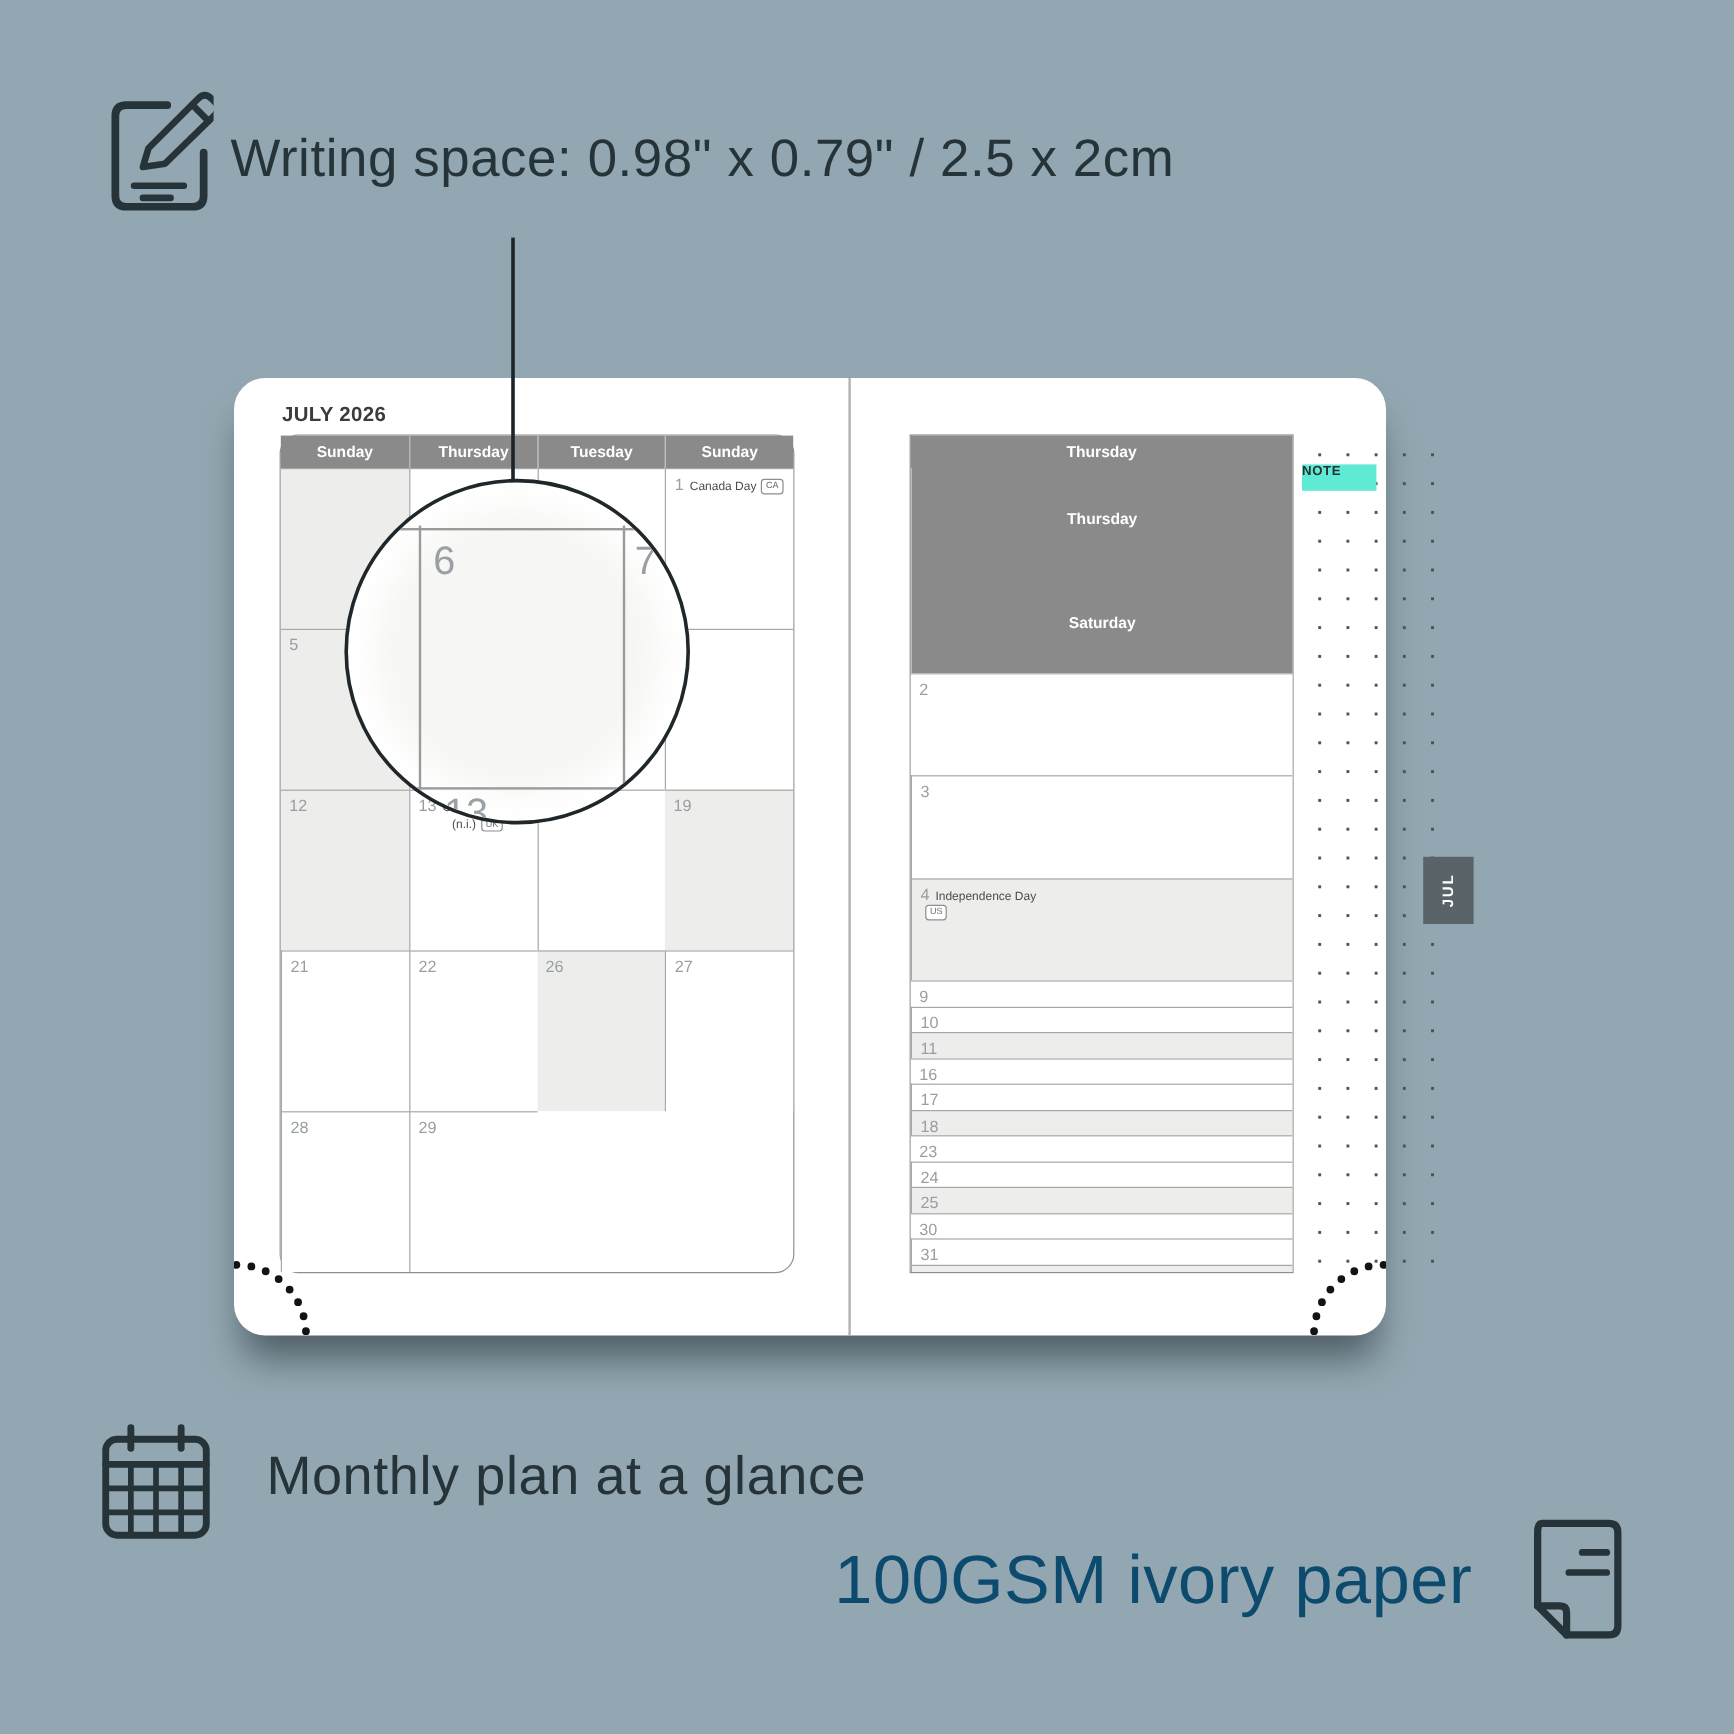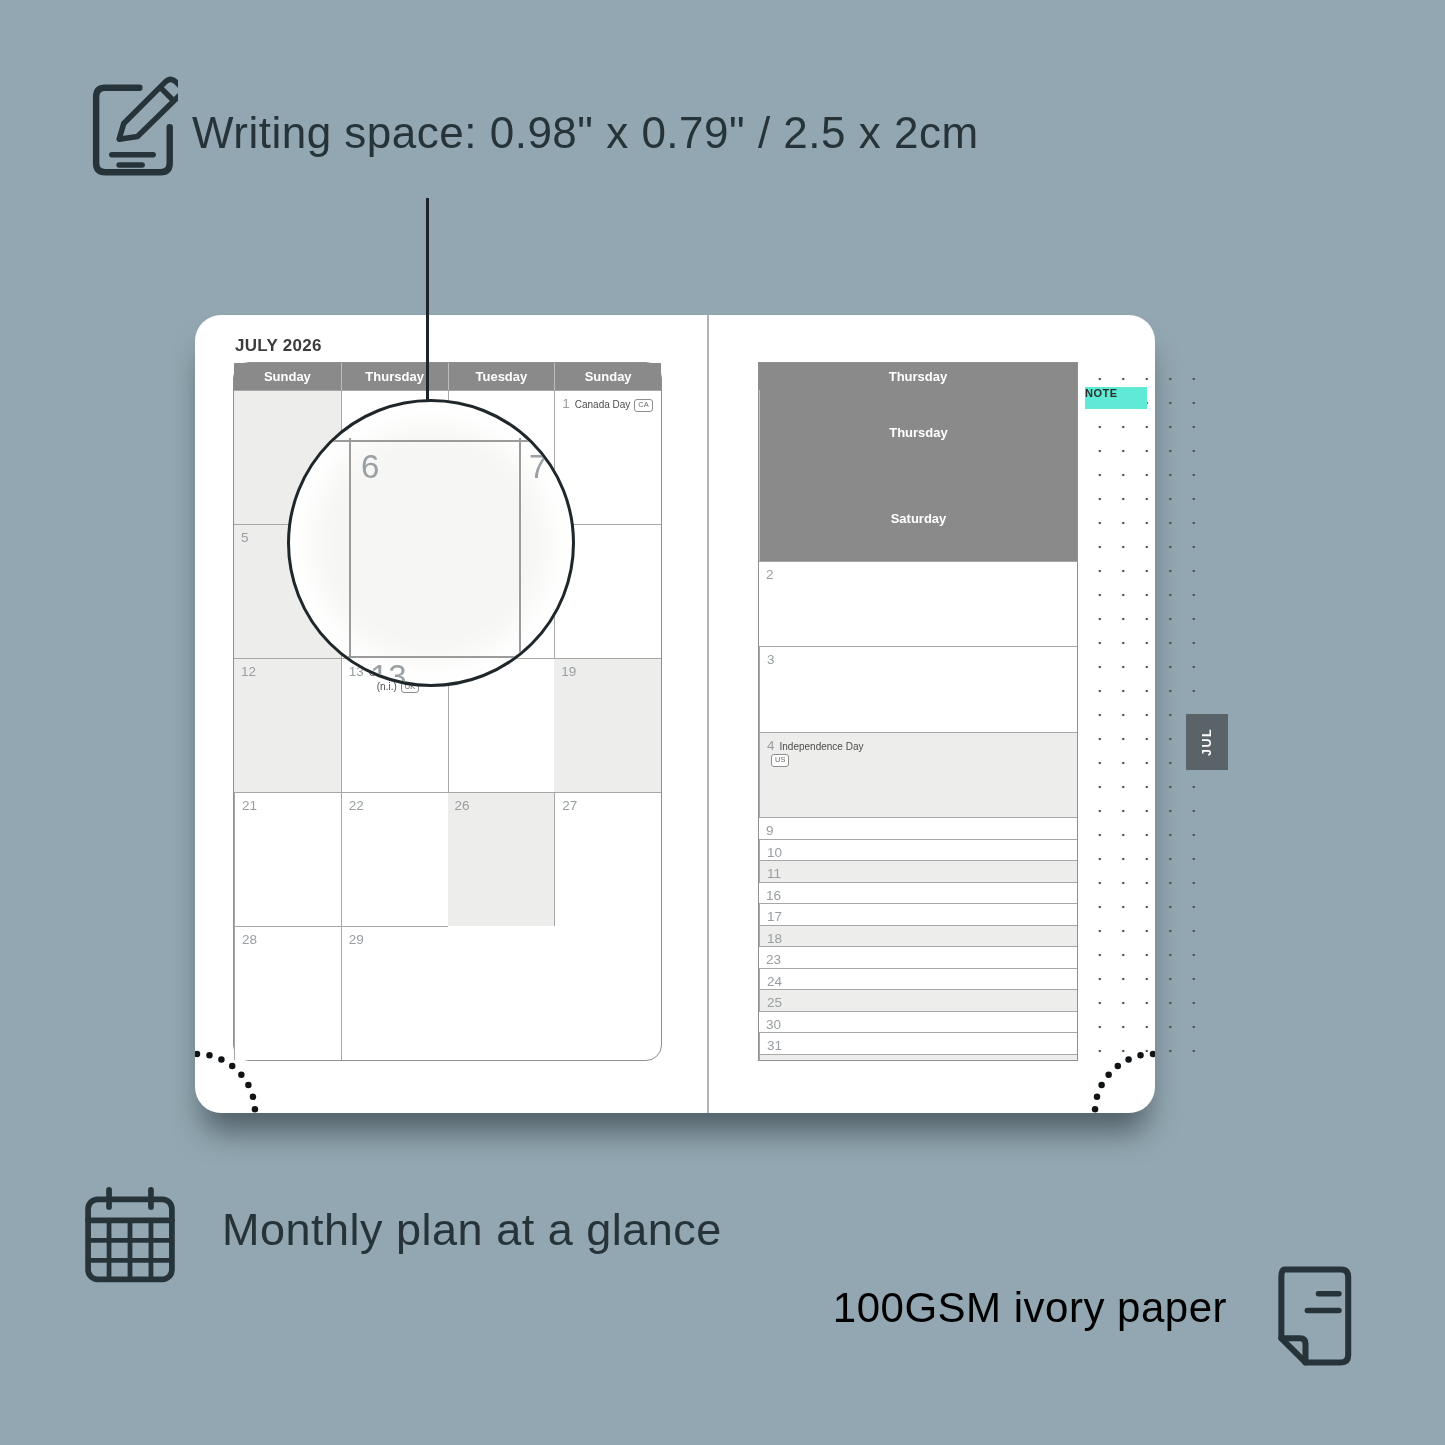--- a/index.html
+++ b/index.html
@@ -96,21 +96,21 @@
   .mag .vline{width:2px;top:36px;height:222px;}
   .mag .hline{height:2px;left:0;width:282px;}
   .mag-num{position:absolute;font-size:33px;color:#9aa0a3;}
   
   .feature-text-monthly{
     position:absolute;left:222px;top:1204px;
     font-size:45px;font-weight:500;color:#26343a;letter-spacing:0.5px;white-space:nowrap;
   }
   .feature-text-paper{
     position:absolute;right:218px;top:1284px;
-    font-size:42px;font-weight:500;color:#000000;letter-spacing:0.5px;white-space:nowrap;
+    font-size:57px;font-weight:500;color:#0c4a6e;letter-spacing:0.5px;white-space:nowrap;
   }
   .icon-monthly{position:absolute;left:82px;top:1186px;}
   .icon-paper{position:absolute;left:1272px;top:1264px;}
 </style>
 </head>
 <body>
 
 <div class="canvas">
 
   <svg class="icon-top" width="92" height="104" viewBox="0 0 100 113" fill="none" stroke="#26343a" stroke-width="7" stroke-linecap="round" stroke-linejoin="round">

